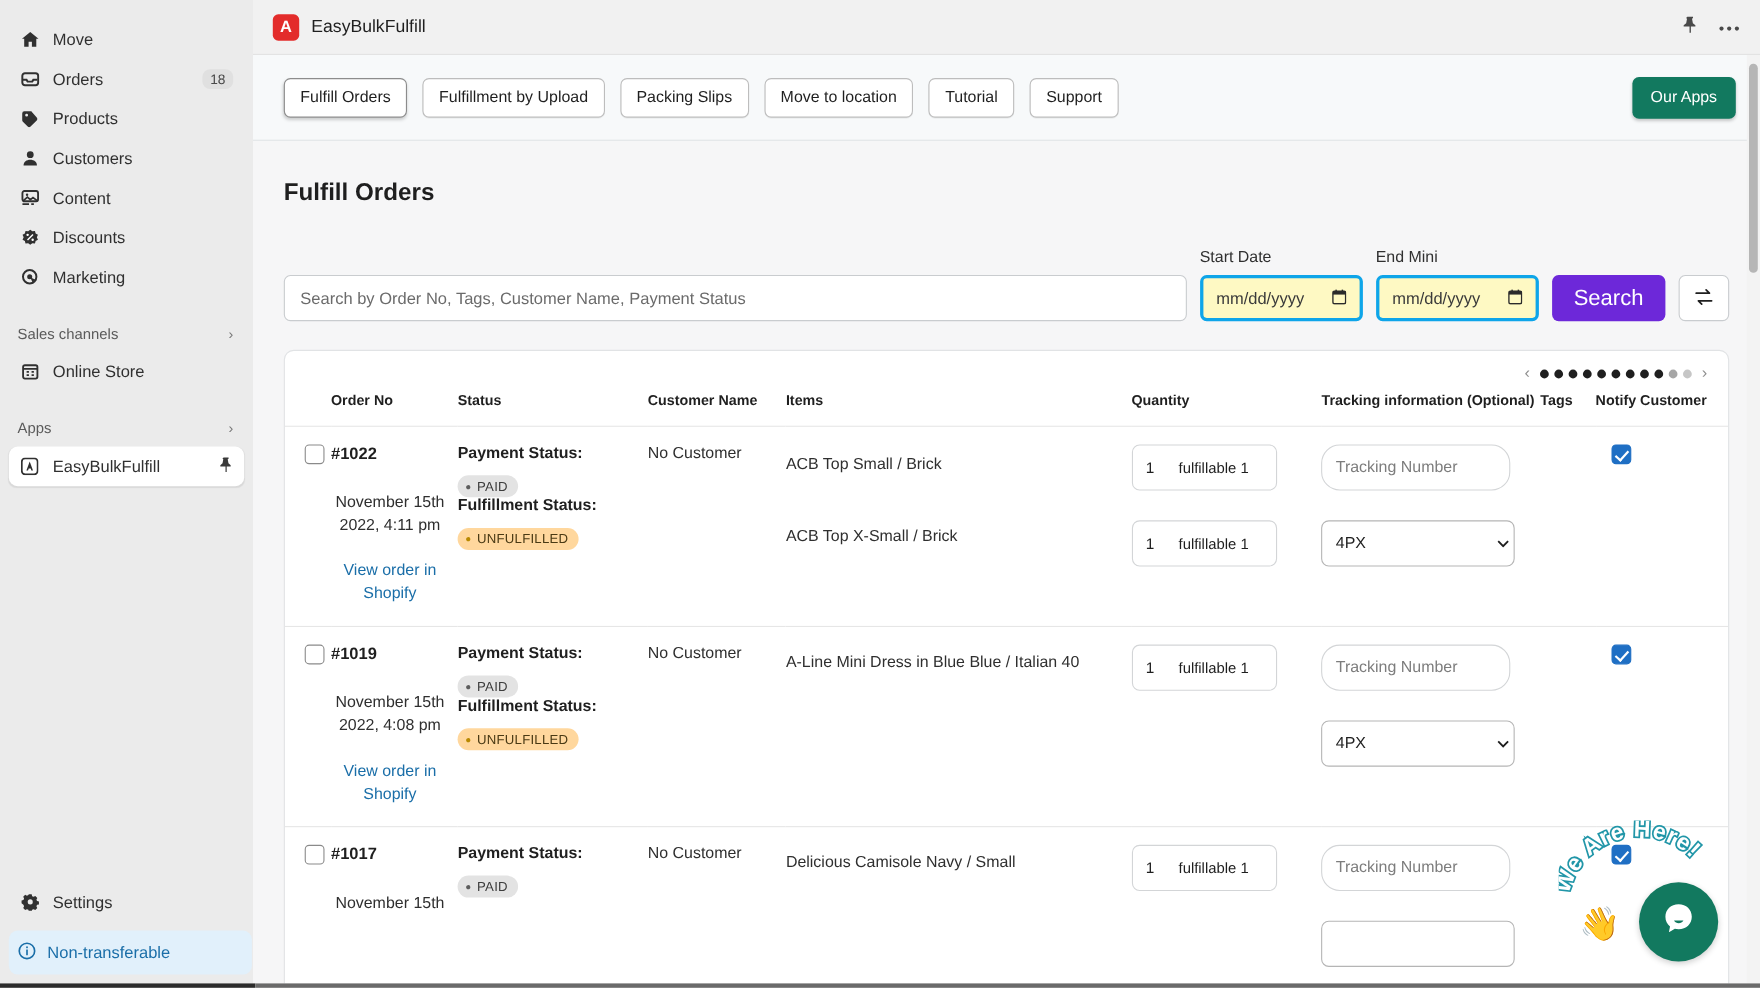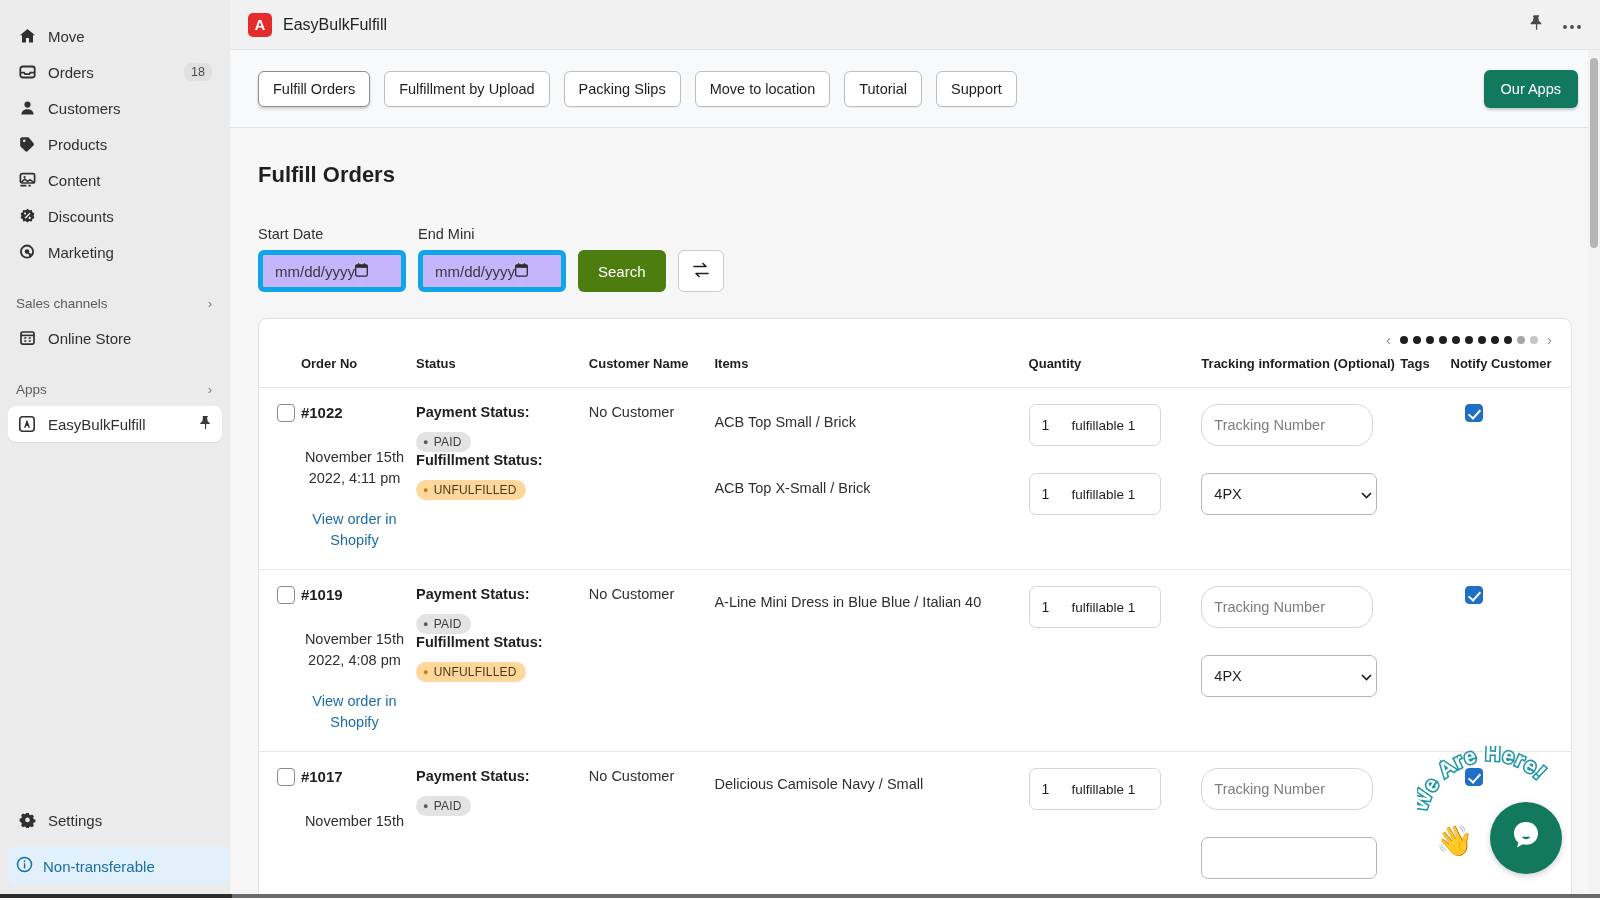--- a/index.html
+++ b/index.html
@@ -111,30 +111,30 @@
     flex: 1 1 auto; height: 42px;
     border: 1px solid #c9cccf; border-radius: 6px;
     background: #fff; padding: 0 14px;
     font-size: 15px; font-family: inherit; color: #303030;
   }
   .search-input::placeholder { color: #6b6b6b; }
   .date-group { display: flex; flex-direction: column; }
   .date-label { font-size: 14.5px; color: #303030; margin-bottom: 8px; }
   .date-input {
     width: 148px; height: 42px;
-    border: 5px solid #0ea5e9; border-radius: 6px;
-    background: #c4b5fd; padding: 0 12px;
+    border: 3px solid #0ea5e9; border-radius: 6px;
+    background: #fef9c3; padding: 0 12px;
     font-size: 15px; font-family: inherit; color: #3a3a3a;
-    display: flex; align-items: center; justify-content: flex-start;
+    display: flex; align-items: center; justify-content: space-between;
   }
   .date-input .cal { color: #2b2b2b; font-size: 14px; }
   .search-btn {
-    background: #4d7c0f; color: #fff; border: none;
+    background: #6d28d9; color: #fff; border: none;
     border-radius: 6px; height: 42px; padding: 0 20px;
-    font-size: 15px; cursor: pointer;
+    font-size: 20px; cursor: pointer;
   }
   .refresh-btn {
     background: #fff; border: 1px solid #c9cccf; border-radius: 6px;
     height: 42px; width: 46px; cursor: pointer;
     display: flex; align-items: center; justify-content: center;
     color: #1f1f1f;
   }
 
   .card {
     margin-top: 26px;
@@ -274,34 +274,34 @@
             <path d="M1.5 8.6h3.6l1 1.6h4.2l1-1.6h3.6" fill="none" stroke="#303030" stroke-width="1.8"></path>
           </svg>
       </span>
       <span class="lbl">Orders</span>
       <span class="badge-count">18</span>
     </div>
 
     <div class="nav-item">
       <span class="ic">
         <svg width="17" height="16" viewBox="0 0 17 16">
+            <path fill="#303030" d="M9.4 1.2H3.1a1.9 1.9 0 0 0-1.9 1.9v6.3c0 .5.2 1 .6 1.3l4.4 4.4c.7.7 1.9.7 2.6 0l5.6-5.6c.7-.7.7-1.9 0-2.6L10 1.8a1.9 1.9 0 0 0-.6-.6zM5.2 6a1.3 1.3 0 1 1 0-2.6 1.3 1.3 0 0 1 0 2.6z"></path>
+          </svg>
+      </span>
+      <span class="lbl">Products</span>
+    </div>
+
+    <div class="nav-item">
+      <span class="ic">
+        <svg width="17" height="16" viewBox="0 0 17 16">
             <circle cx="8.5" cy="4.6" r="3.1" fill="#303030"></circle>
             <path fill="#303030" d="M2.4 14.5c0-3.4 2.7-5.3 6.1-5.3s6.1 1.9 6.1 5.3z"></path>
           </svg>
       </span>
       <span class="lbl">Customers</span>
-    </div>
-
-    <div class="nav-item">
-      <span class="ic">
-        <svg width="17" height="16" viewBox="0 0 17 16">
-            <path fill="#303030" d="M9.4 1.2H3.1a1.9 1.9 0 0 0-1.9 1.9v6.3c0 .5.2 1 .6 1.3l4.4 4.4c.7.7 1.9.7 2.6 0l5.6-5.6c.7-.7.7-1.9 0-2.6L10 1.8a1.9 1.9 0 0 0-.6-.6zM5.2 6a1.3 1.3 0 1 1 0-2.6 1.3 1.3 0 0 1 0 2.6z"></path>
-          </svg>
-      </span>
-      <span class="lbl">Products</span>
     </div>
 
     <div class="nav-item">
       <span class="ic">
         <svg width="17" height="16" viewBox="0 0 17 16">
             <rect x="1.4" y="1.6" width="14.2" height="9.4" rx="1.8" fill="none" stroke="#303030" stroke-width="1.7"></rect>
             <circle cx="5.6" cy="5" r="1.1" fill="#303030"></circle>
             <path d="M2.3 10.3l3.6-3.2 2.7 2.4 2.4-1.9 4.4 3.3" fill="none" stroke="#303030" stroke-width="1.5"></path>
             <path d="M1.4 13.6h6M9.4 13.6h2.4" stroke="#303030" stroke-width="1.6"></path>
           </svg>
@@ -423,20 +423,21 @@
       <button class="tbtn">Tutorial</button>
       <button class="tbtn">Support</button>
       <button class="ourapps">Our Apps</button>
     </div>
 
     <div class="content">
 
       <h1 class="page-title">Fulfill Orders</h1>
 
       <div class="filters">
+        <input class="search-input" placeholder="Search by Order No, Tags, Customer Name, Payment Status" style="">
 
         <div class="date-group">
           <span class="date-label">Start Date</span>
           <div class="date-input">
             <span>mm/dd/yyyy</span>
             <span class="cal">
               <svg width="13" height="14" viewBox="0 0 13 14">
                   <rect x="0.7" y="1.8" width="11.6" height="11.4" rx="1.4" fill="none" stroke="#2b2b2b" stroke-width="1.3"></rect>
                   <rect x="0.7" y="1.8" width="11.6" height="3" fill="#2b2b2b"></rect>
                   <rect x="3" y="0.2" width="1.3" height="3" fill="#2b2b2b"></rect>

